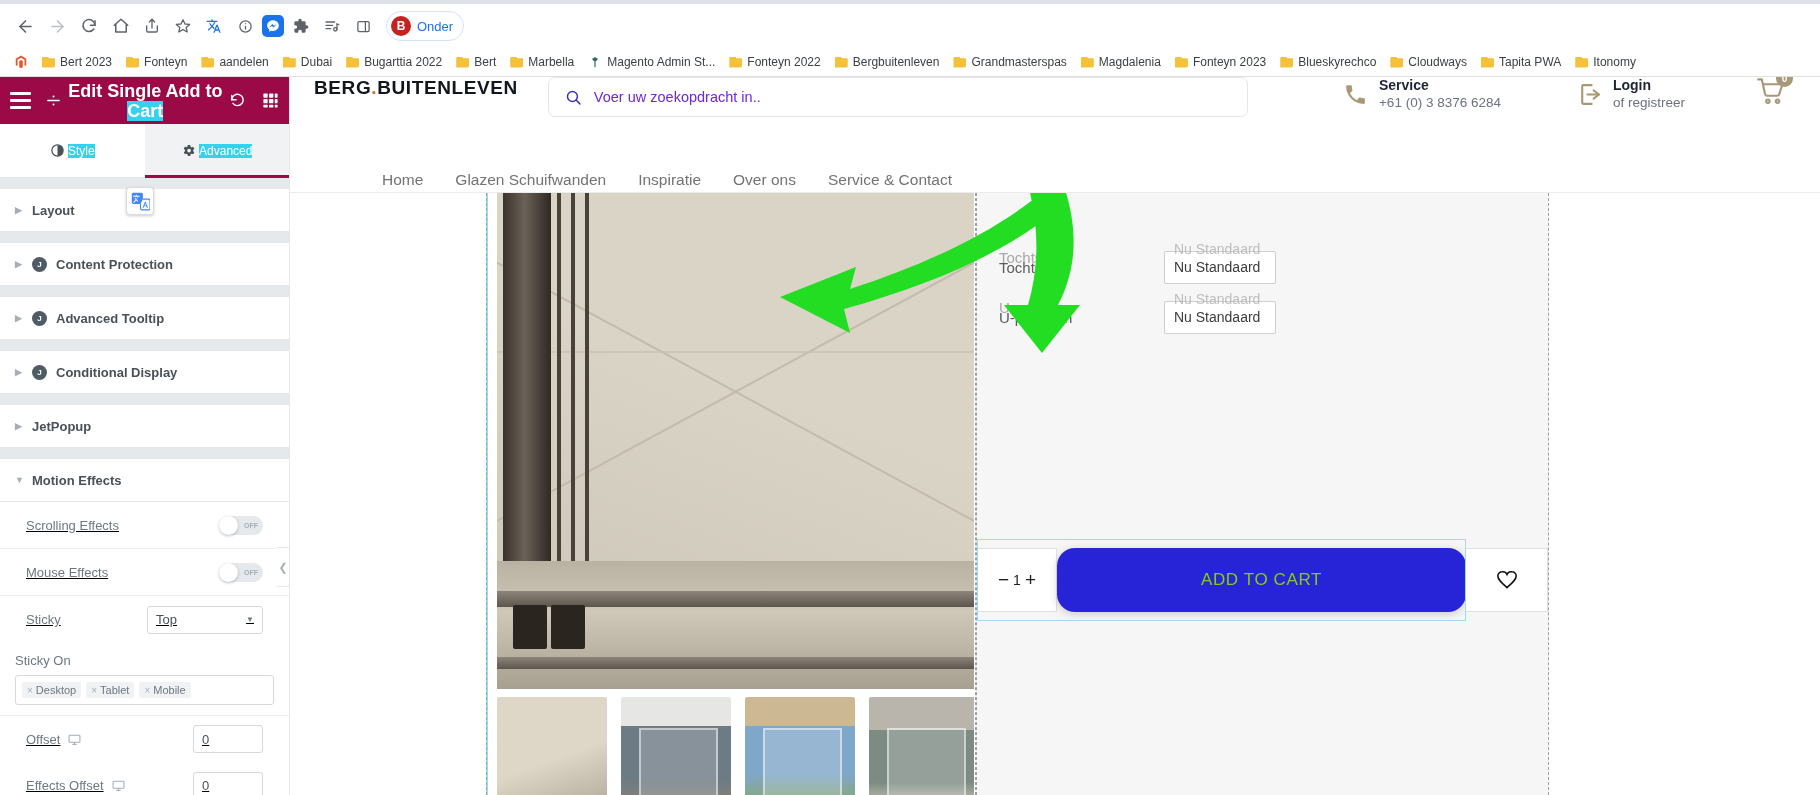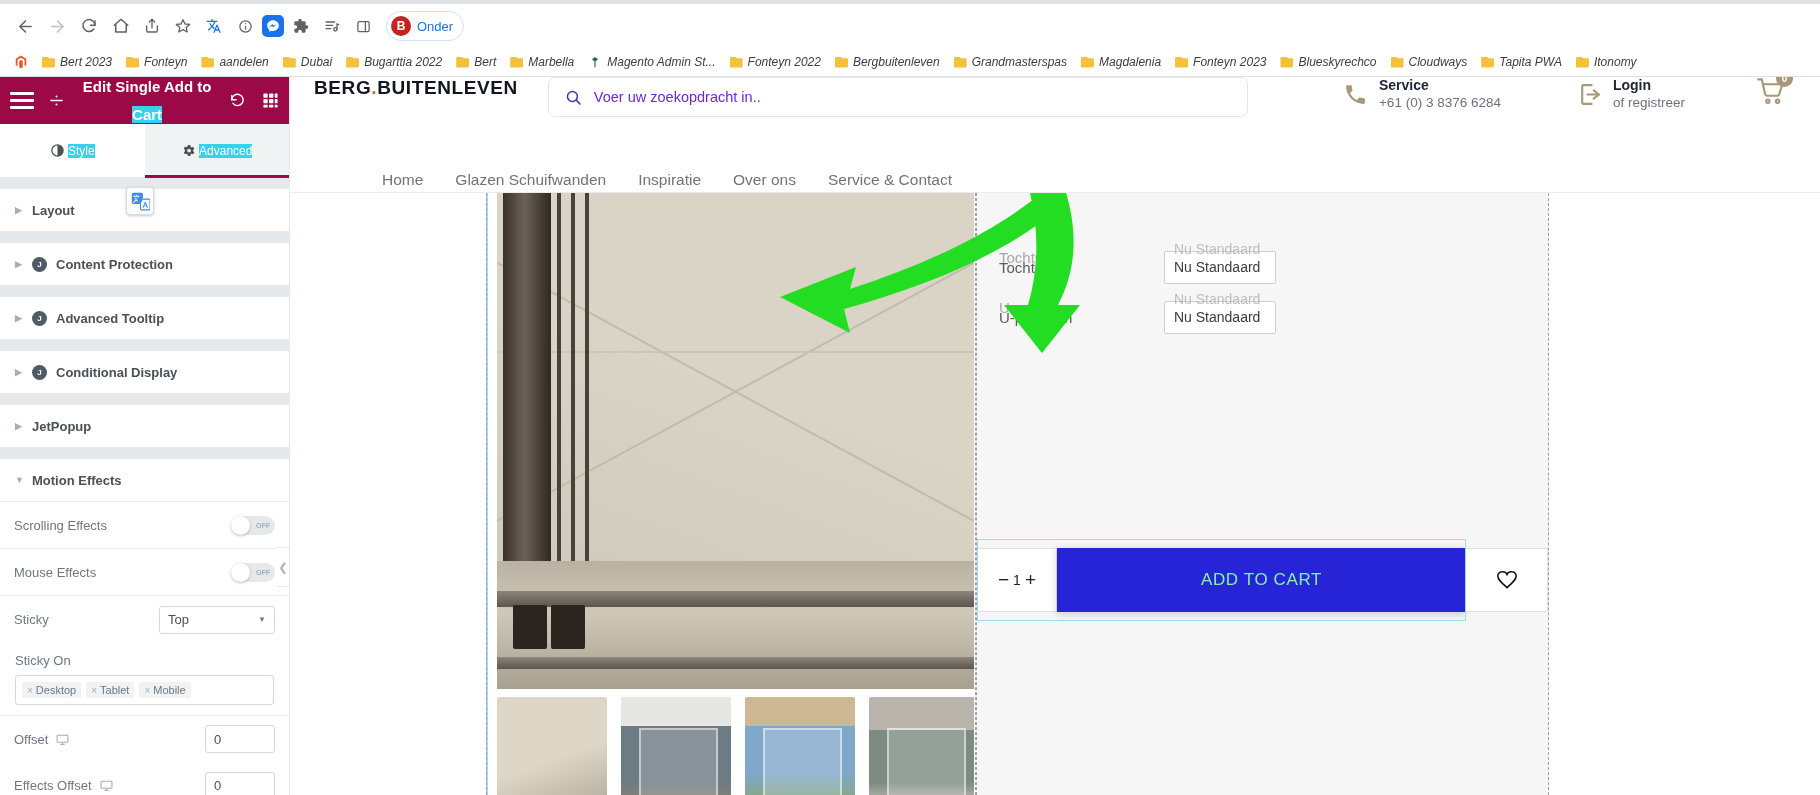--- a/index.html
+++ b/index.html
@@ -59,21 +59,21 @@
     width:20px;height:20px;border-radius:50%;background:#c5221f;
     display:flex;align-items:center;justify-content:center;
     color:#fff;font-size:12px;font-weight:bold;
   }
   .profile-name { font-size:13px;color:#1a73e8;white-space:nowrap; }
 
   
   .bookmarks-row {
     height: 28px; display: flex; align-items: center;
     padding: 0 8px; gap: 2px; background: #ffffff;
-    overflow: hidden; white-space: nowrap; font-style: italic;
+    overflow: hidden; white-space: nowrap;
   }
   .bm {
     display: flex; align-items: center; gap: 5px;
     padding: 2px 6px; border-radius: 4px; flex: 0 0 auto;
   }
   .bm-label { font-size: 12px; color: #3c4043; white-space: nowrap; }
   .folder-ico {
     width: 13px; height: 11px; position: relative; flex: 0 0 auto;
   }
   .folder-ico::before {
@@ -94,21 +94,21 @@
   }
   .el-header {
     height: 47px; background: #9b0a46; display: flex;
     align-items: center; padding: 0 10px; position: relative;
   }
   .el-hamburger { width: 26px; display:flex; flex-direction:column; gap:4px; }
   .el-hamburger span { display:block; height:3px; background:#ffffff; border-radius:1px; }
   .el-hdr-icon { color: #ffffff; display:flex; align-items:center; justify-content:center; }
   .el-title {
     flex: 1 1 auto; text-align: center; color: #ffffff;
-    font-size: 15px; font-weight: bold; line-height: 28px; padding: 0 6px;
+    font-size: 18px; font-weight: bold; line-height: 20px; padding: 0 6px;
   }
   .selhl { background:#38d0ef; color:#ffffff; }
 
   .el-tabs { display: flex; height: 54px; border-bottom:1px solid #e6e9ec; }
   .el-tab {
     flex:1 1 0; display:flex; flex-direction:row; align-items:center;
     justify-content:center; gap:3px; background:#ffffff; position:relative;
     font-size: 12px; color:#6d7882;
   }
   .el-tab.active { background:#f1f2f3; }
@@ -133,22 +133,22 @@
     font-size: 13px; font-weight: bold; color: #495157;
   }
   .acc-row .arr { color:#a4afb7; font-size:9px; width:8px; }
   .jet-ico {
     width:15px;height:15px;border-radius:50%;background:#4f5b66;
     display:flex;align-items:center;justify-content:center;
     color:#fff;font-size:8px;font-weight:bold;flex:0 0 auto;
   }
 
   .ctl-row {
-    display:flex; align-items:center; padding: 0 14px;
-    min-height: 47px; border-bottom:1px solid #efefef; background:#fff;
+    display:flex; align-items:center; padding: 0 26px;
+    min-height: 47px; border-bottom:1px solid #efefef; background:#fff;text-decoration:underline;
   }
   .ctl-label { font-size:13px; color:#6d7882; flex:1 1 auto; display:flex; align-items:center; gap:8px;}
   .mon-ico { color:#a4afb7; display:flex; }
 
   .switch {
     width:44px;height:19px;border-radius:10px;background:#e6e9ec;
     position:relative; flex:0 0 auto; display:flex; align-items:center;
   }
   .switch .knob {
     width:19px;height:19px;border-radius:50%;background:#fff;
@@ -298,23 +298,23 @@
     display:flex; align-items:stretch;
   }
   .qty {
     width:80px; background:#fff; border:1px solid #e0e0e0;
     display:flex; align-items:center; justify-content:center; gap:4px;
     font-size:17px; color:#222; flex:0 0 auto;
   }
   .qty .q-sign { font-size:19px; }
   .qty .q-num { font-size:14px; }
   .atc-btn {
-    flex:1 1 auto; background:#2723d6; color:#86efac; display:flex;
+    flex:1 1 auto; background:#2723d6; color:#84cc16; display:flex;
     align-items:center; justify-content:center; font-size:17px;
-    letter-spacing:.6px; box-shadow:0 2px 8px rgba(0,0,0,.18);
+    letter-spacing:.6px; box-shadow:0 2px 8px rgba(0,0,0,.18);border-radius:18px;
   }
   .wish {
     width:82px; background:#fff; border:1px solid #e0e0e0; border-left:none;
     display:flex; align-items:center; justify-content:center; color:#111; flex:0 0 auto;
   }
   .sel-outline {
     position:absolute; left:0; right:82px; top:346px; height:82px;
     border:1px solid #9cdbf0; pointer-events:none;
   }
 

